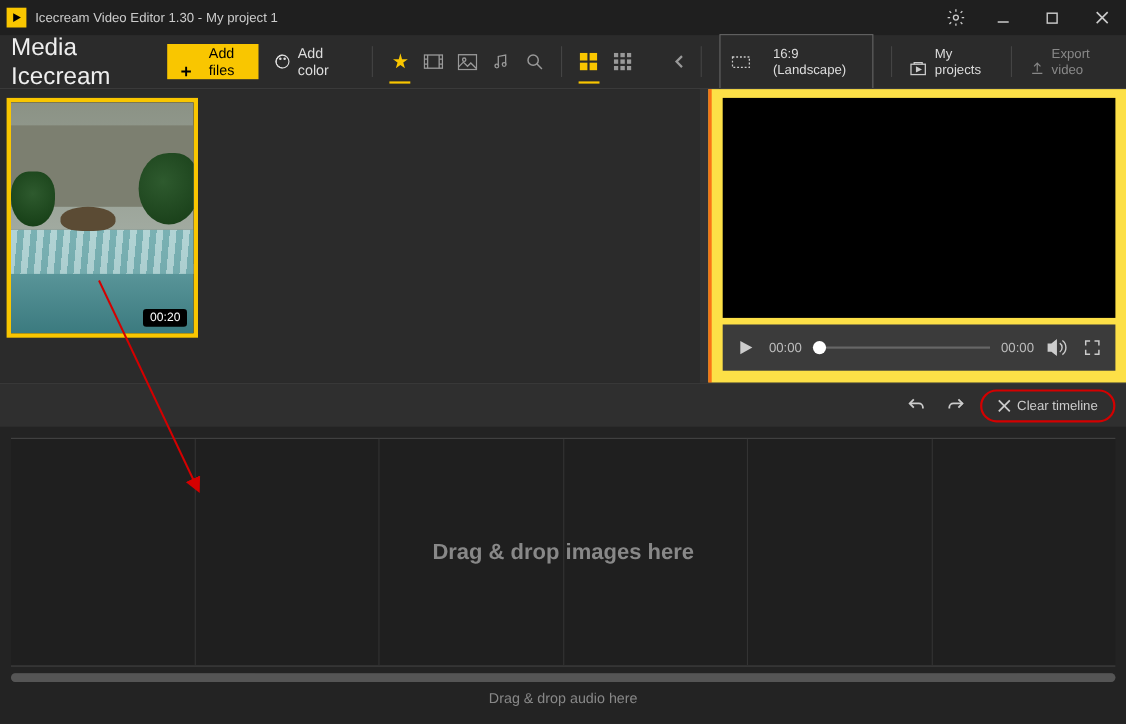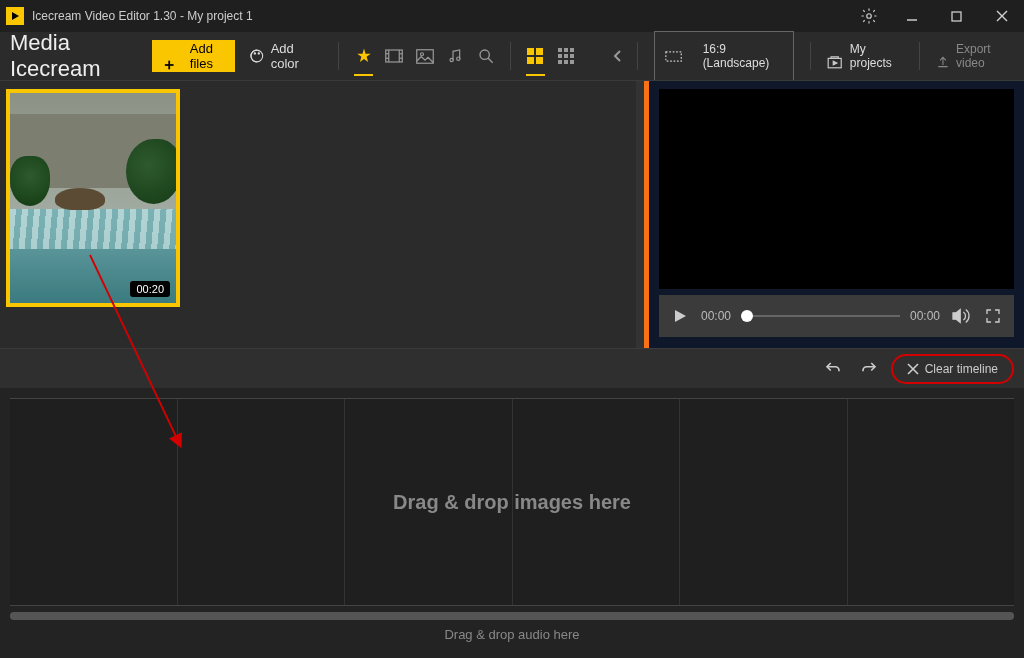--- a/index.html
+++ b/index.html
@@ -26,21 +26,21 @@
   .vdiv { width:1px; height:28px; background:#444; margin:0 6px; }
 
   .toolbar-right { display:flex; align-items:center; gap:10px; margin-left:auto; }
   .aspect-box { border:1px solid #666; padding:10px 10px; font-size:12px; color:#ddd; display:flex; align-items:center; gap:21px; }
   .top-link { display:flex; align-items:flex-end; gap:6px; font-size:12px; color:#ddd; }
 
   
   .main { flex:0 0 268px; display:flex; background:#2b2b2b; border-top:1px solid #3a3a3a;}
   .library { flex:1; padding:8px 6px; background:#2b2b2b; position:relative; }
   .vscroll { width:8px; background:#333; }
-  .preview-col { width:380px; background:#0f172a; padding:8px 10px 0 10px; display:flex; flex-direction:column; border-left:5px solid #f97316;}
+  .preview-col { width:380px; background:#fde047; padding:8px 10px 0 10px; display:flex; flex-direction:column; border-left:3px solid #f97316;}
   .thumb { width:174px; height:218px; border:4px solid #f9c600; position:relative; overflow:hidden;}
   .thumb-img { position:absolute; inset:0;}
   .thumb-sky { position:absolute; left:0; right:0; top:0; height:55%; background:linear-gradient(#8b9285,#a1aaa0);}
   .thumb-cliff { position:absolute; left:0; right:0; top:10%; height:35%; background:#7c7f70;}
   .thumb-tree1 { position:absolute; left:0; top:30%; width:40px; height:50px; background:radial-gradient(circle at 50% 40%, #2e5a2e, #123a12); border-radius:40% 40% 50% 50%; }
   .thumb-tree2 { position:absolute; right:-5px; top:22%; width:55px; height:65px; background:radial-gradient(circle at 40% 40%, #2e5a2e, #153a15); border-radius:50% 40% 50% 50%; }
   .thumb-water { position:absolute; left:0; right:0; top:55%; bottom:0; background:linear-gradient(#6fa8ab,#3b7a7f);}
   .thumb-foam { position:absolute; left:0; right:0; top:55%; height:40px; background:repeating-linear-gradient(95deg,#cfe7e7 0 6px,#7fb5b7 6px 12px); opacity:.7;}
   .thumb-rock { position:absolute; left:45px; top:95px; width:50px; height:22px; background:#5b4b34; border-radius:50% 50% 40% 40%; }
   .thumb-badge { position:absolute; right:6px; bottom:6px; background:#000; color:#fff; font-size:11px; padding:2px 6px; border-radius:3px; }

